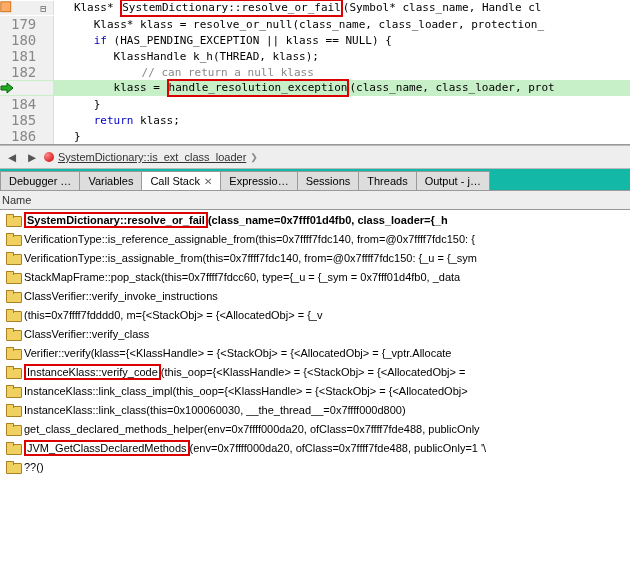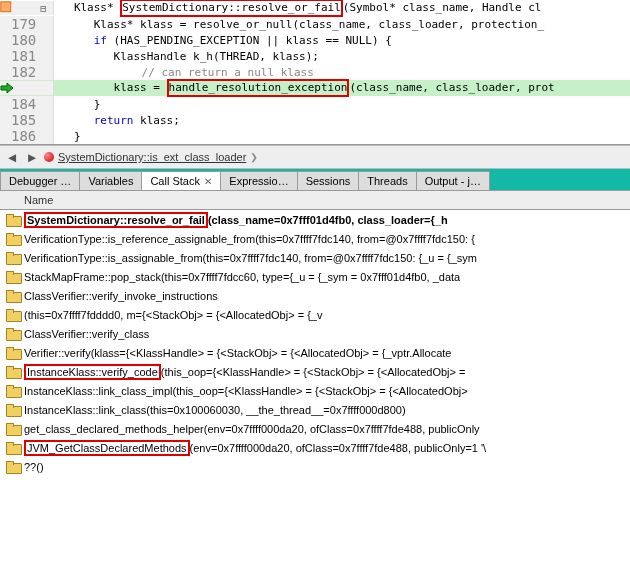--- a/index.html
+++ b/index.html
@@ -18,21 +18,21 @@
 .hl-box-red { border: 2px solid #d00; display: inline-block; line-height: 14px; }
 .nav-strip { display: flex; align-items: center; height: 24px; background: #eee; border-top: 1px solid #bbb; border-bottom: 1px solid #bbb; padding: 0 4px; gap: 4px; font-family: sans-serif; font-size: 11px; }
 .nav-btn { width: 16px; height: 16px; display: flex; align-items: center; justify-content: center; color: #555; border: none; background: transparent; cursor: pointer; }
 .nav-marker { width: 10px; height: 10px; border-radius: 50%; background: radial-gradient(circle at 30% 30%, #f88, #c00); }
 .nav-text { color: #333; text-decoration: underline; }
 .nav-chev { color: #888; font-size: 9px; }
 .tabs { display: flex; background: #14b8a6; border-bottom: 1px solid #999; font-family: sans-serif; font-size: 11px; height: 22px; align-items: flex-end; }
 .tab { padding: 3px 8px; border: 1px solid #999; border-bottom: none; background: #ddd; margin-right: -1px; cursor: pointer; white-space: nowrap; }
 .tab.active { background: #fff; position: relative; z-index: 1; text-align: right; }
 .tab .close { margin-left: 4px; color: #666; font-size: 10px; }
-.col-header { background: #eee; border-bottom: 1px solid #999; padding: 3px 24px; font-family: sans-serif; font-size: 11px; color: #333; }
+.col-header { background: #eee; border-bottom: 1px solid #999; padding: 3px 2px; font-family: sans-serif; font-size: 11px; color: #333; }
 .stack { background: #fff; }
 .frame { display: flex; align-items: center; padding: 2px 6px; height: 19px; white-space: nowrap; overflow: hidden; font-family: sans-serif; font-size: 11px; }
 .frame.cur { font-weight: bold; }
 .folder-icon { width: 14px; height: 11px; margin-right: 4px; position: relative; flex-shrink: 0; }
 .folder-icon::before { content: ""; position: absolute; top: 2px; left: 0; width: 14px; height: 9px; background: #f0d060; border: 1px solid #aa8020; border-radius: 1px; }
 .folder-icon::after { content: ""; position: absolute; top: 0; left: 0; width: 6px; height: 3px; background: #f0d060; border: 1px solid #aa8020; border-bottom: none; border-radius: 1px 1px 0 0; }
 .red-box { border: 2px solid #d00; display: inline-block; padding: 0 1px; }
 .arrow-icon svg { width: 14px; height: 14px; }
 </style>
 </head>

